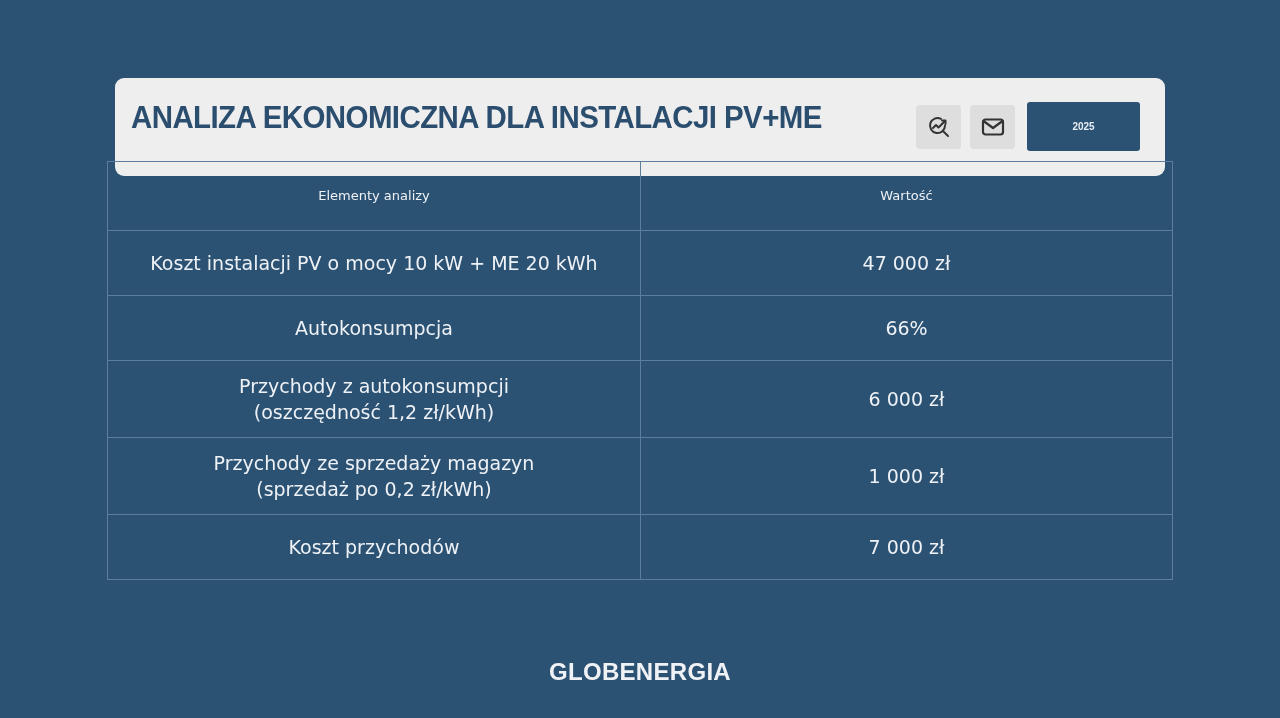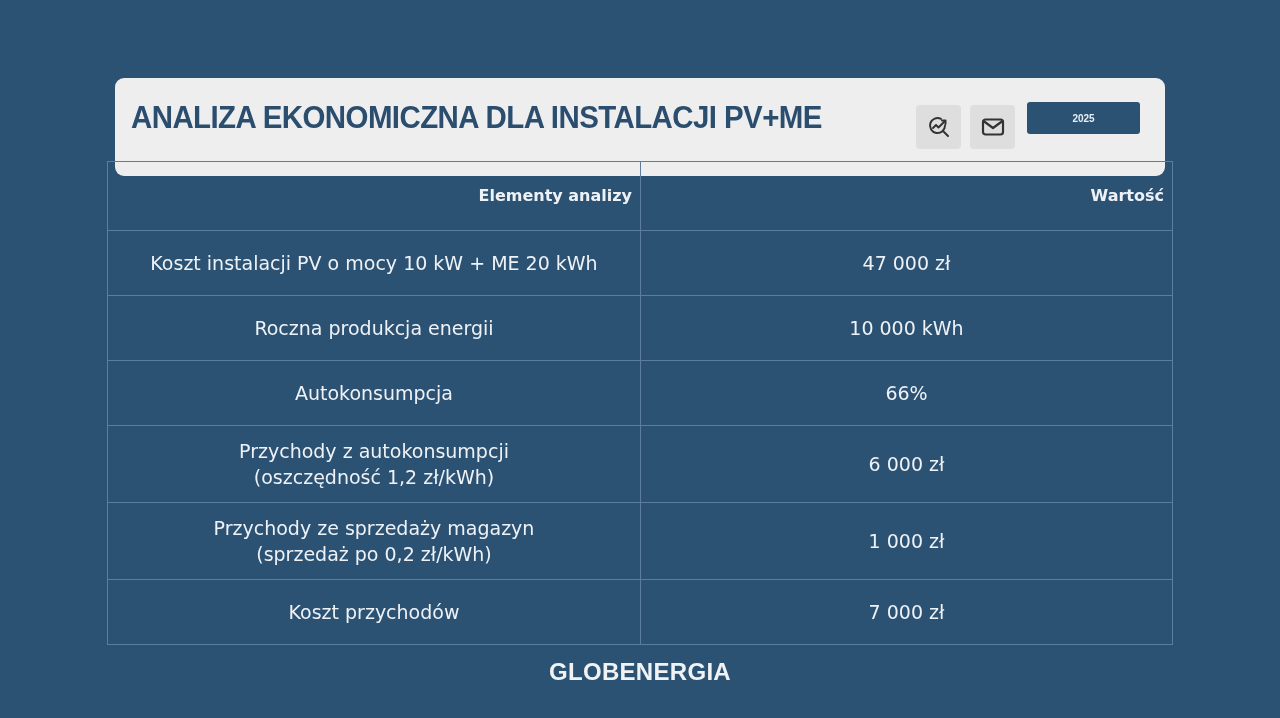--- a/index.html
+++ b/index.html
@@ -24,38 +24,38 @@
       font-size: 13.5px; color: #2b4e6f; white-space: nowrap;
     }
     .icon-btn {
       position: absolute; top: 27px; width: 45px; height: 44px;
       background: #dededf; border-radius: 4px;
       display: flex; align-items: center; justify-content: center;
       cursor: pointer;
     }
     .icon-btn svg { width: 26px; height: 26px; }
     .year-btn {
-      position: absolute; left: 912px; top: 24px; width: 113px; height: 32px;
+      position: absolute; left: 912px; top: 24px; width: 113px; height: 49px;
       background: #2b5173; border-radius: 3px;
       display: flex; align-items: center; justify-content: center;
       color: #e8eef4; font-size: 10px; font-weight: 700;
       font-family: "Liberation Sans", sans-serif; cursor: pointer;
     }
     table.analysis {
       position: absolute; left: 107px; top: 161px; width: 1065px;
       border-collapse: collapse; table-layout: fixed;
       color: #eef2f6;
     }
     table.analysis td, table.analysis th {
       border: 1.5px solid #5c7e9c; text-align: center; vertical-align: middle;
       font-family: "DejaVu Sans", sans-serif; font-weight: 400;
       font-size: 19px; line-height: 26px; padding: 0 8px;
     }
     table.analysis th {
-      font-weight: 700; height: 69px; font-size: 16px; text-align: right;
+      font-weight: 400; height: 69px; font-size: 13px;
     }
     table.analysis col.c1 { width: 533px; }
     table.analysis col.c2 { width: 532px; }
     tr.r-single td { height: 65px; }
     tr.r-double td { height: 77px; }
     .brand {
       position: absolute; left: 0; width: 1280px; top: 658px; text-align: center;
       font-family: "Liberation Sans", sans-serif; font-weight: 700;
       font-size: 24px; letter-spacing: 0.3px; color: #f0f3f6;
     }
@@ -93,24 +93,20 @@
       <th>Elementy analizy</th>
       <th>Wartość</th>
     </tr>
   </thead>
   <tbody>
     <tr class="r-single">
       <td><span>Koszt instalacji PV o mocy 10 kW + ME 20 kWh</span></td>
       <td>47 000 zł</td>
     </tr>
     <tr class="r-single">
-      <td><span>Roczna produkcja energii</span></td>
-      <td>10 000 kWh</td>
-    </tr>
-    <tr class="r-single">
       <td><span>Autokonsumpcja</span></td>
       <td>66%</td>
     </tr>
     <tr class="r-double">
       <td>
         <div>Przychody z autokonsumpcji</div>
         <div>(oszczędność 1,2 zł/kWh)</div>
       </td>
       <td>6 000 zł</td>
     </tr>

